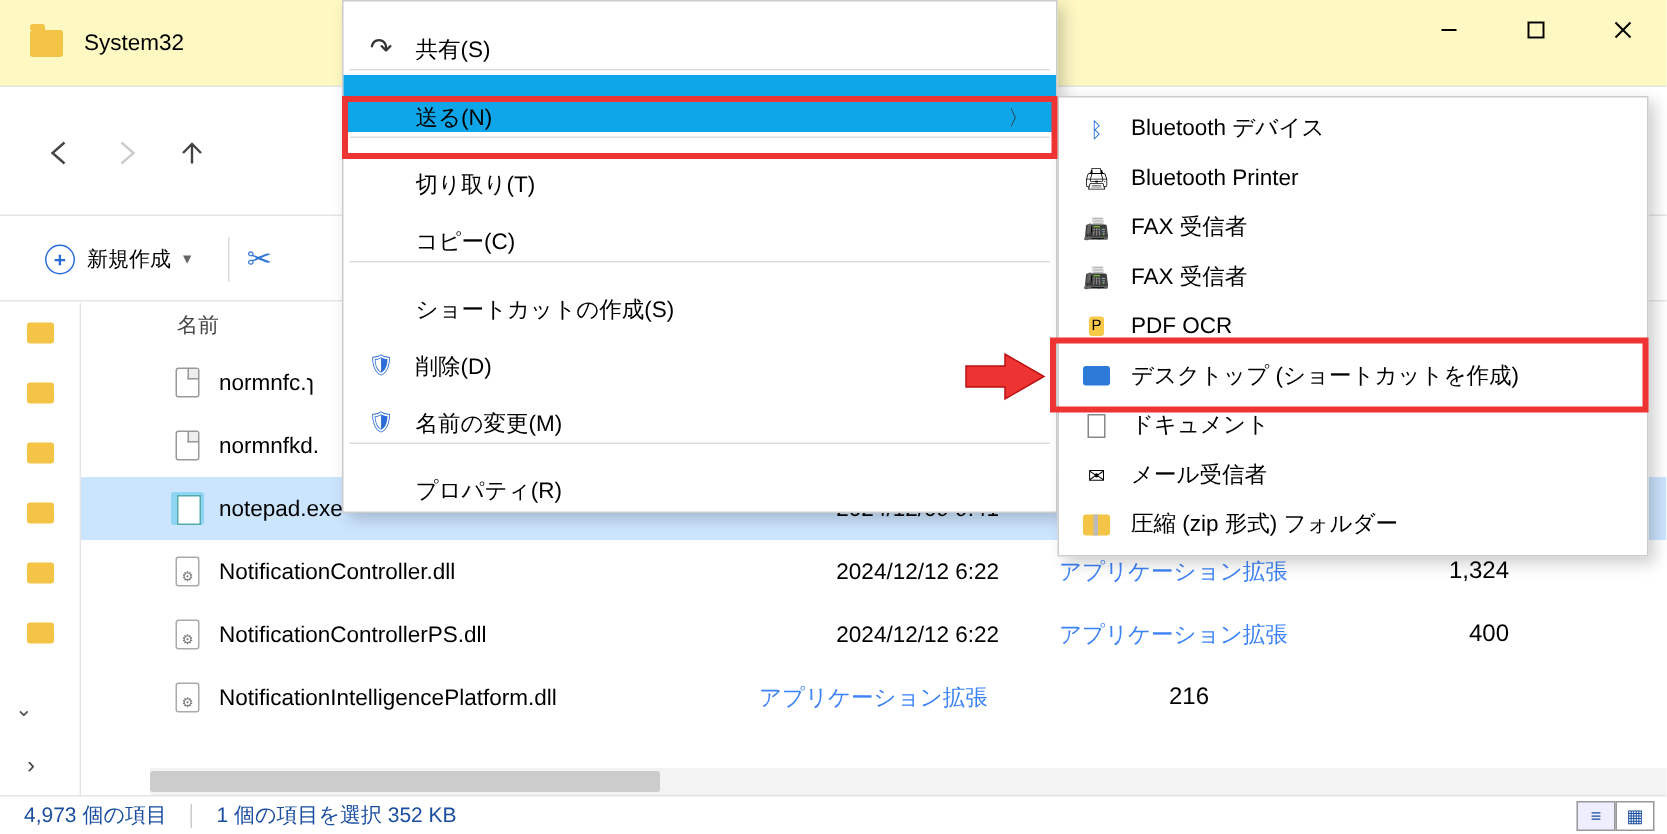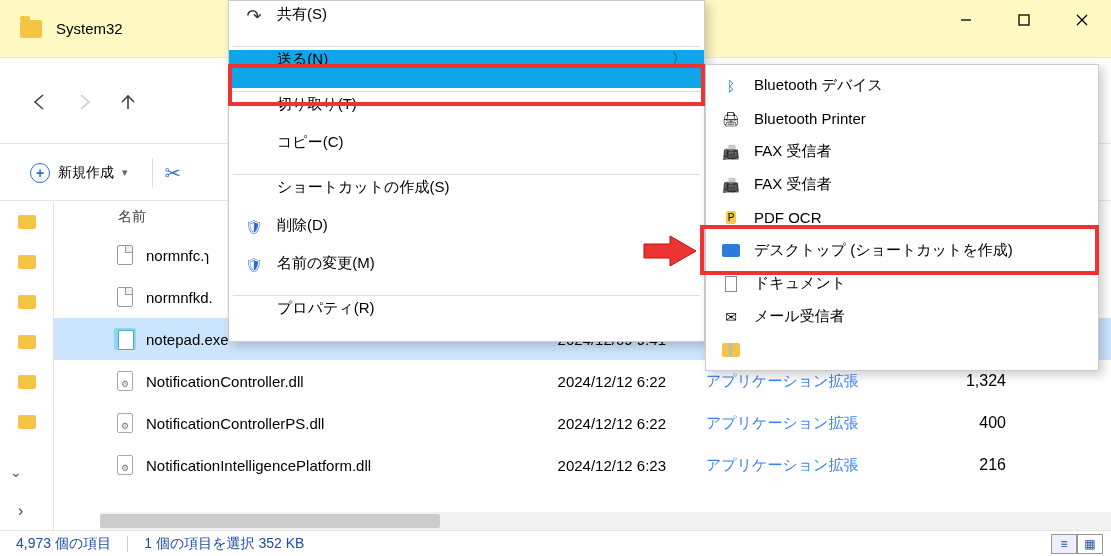--- a/index.html
+++ b/index.html
@@ -56,21 +56,21 @@
 .hscroll .thumb { position:absolute; left:0; top:2px; height:14px; width:340px; background:#ccc; border-radius:2px; }
 
 
 .status { position:absolute; bottom:0; left:0; right:0; height:26px; display:flex; align-items:center; padding:0 16px; font-size:14px; color:#1b4ea0; border-top:1px solid #e5e5e5; gap:16px; }
 .status .sep { width:1px; height:16px; background:#ccc; }
 .status .views { position:absolute; right:8px; display:flex; gap:0; }
 .status .views div { width:26px; height:20px; border:1px solid #999; display:flex; align-items:center; justify-content:center; font-size:12px; }
 
 
 .ctx1 { position:absolute; top:0; left:228px; width:477px; background:#fff; border:1px solid #ccc; box-shadow: 4px 4px 10px rgba(0,0,0,0.2); padding:4px 0; z-index:10; }
-.ctx-item { height:38px; display:flex; align-items:flex-start; padding-left:48px; font-size:15px; position:relative; }
+.ctx-item { height:38px; display:flex; align-items:flex-end; padding-left:48px; font-size:15px; position:relative; }
 .ctx-item.hovered { background:#0ea5e9; }
 .ctx-item .chev-r { position:absolute; right:18px; font-size:14px; color:#333; }
 .ctx-sep { height:1px; background:#ddd; margin:3px 4px; }
 .ctx-icon { position:absolute; left:14px; width:22px; height:22px; display:flex; align-items:center; justify-content:center; }
 .share-ic::before { content:'↷'; font-size:18px; color:#333; }
 .shield-ic { font-size:14px; }
 .redbox1 { position:absolute; top:64px; left:228px; width:477px; height:42px; border:4px solid #e33; z-index:12; pointer-events:none; }
 
 
 .ctx2 { position:absolute; top:64px; left:705px; width:394px; background:#fff; border:1px solid #ccc; box-shadow: 4px 4px 10px rgba(0,0,0,0.2); padding:4px 0; z-index:11; }
@@ -207,21 +207,20 @@
         <div class="fname">NotificationControllerPS.dll</div>
         <div class="fdate">2024/12/12 6:22</div>
         <div class="ftype">アプリケーション拡張</div>
         <div class="fsize">400</div>
       </div>
       <div class="file-row">
         <div class="file-icon">
           <div class="dll-icon"></div>
         </div>
         <div class="fname">NotificationIntelligencePlatform.dll</div>
-        <div class="fdate">2024/12/12 6:23</div>
         <div class="ftype">アプリケーション拡張</div>
         <div class="fsize">216</div>
       </div>
     </div>
 </div>
 
 <div class="hscroll">
     <div class="thumb"></div>
   </div>
 
@@ -315,20 +314,21 @@
     <div class="sub-item">
       <span class="sub-icon">✉</span>
       <span>メール受信者</span>
     </div>
     <div class="sub-item">
       <span class="sub-icon">
         <span style="display:inline-block;width:18px;height:14px;background:#f3c445;border-radius:2px;position:relative">
           <span style="position:absolute;left:7px;top:0;width:3px;height:14px;background:#bbb"></span>
         </span>
       </span>
+      <span>圧縮 (zip 形式) フォルダー</span>
     </div>
   </div>
 <div class="redbox2"></div>
 
 <div class="arrow">
   <svg width="56" height="34">
       <path d="M2 10 L2 24 L28 24 L28 32 L54 17 L28 2 L28 10 Z" fill="#e33" stroke="#b11" stroke-width="1"></path>
     </svg>
 </div>
 

